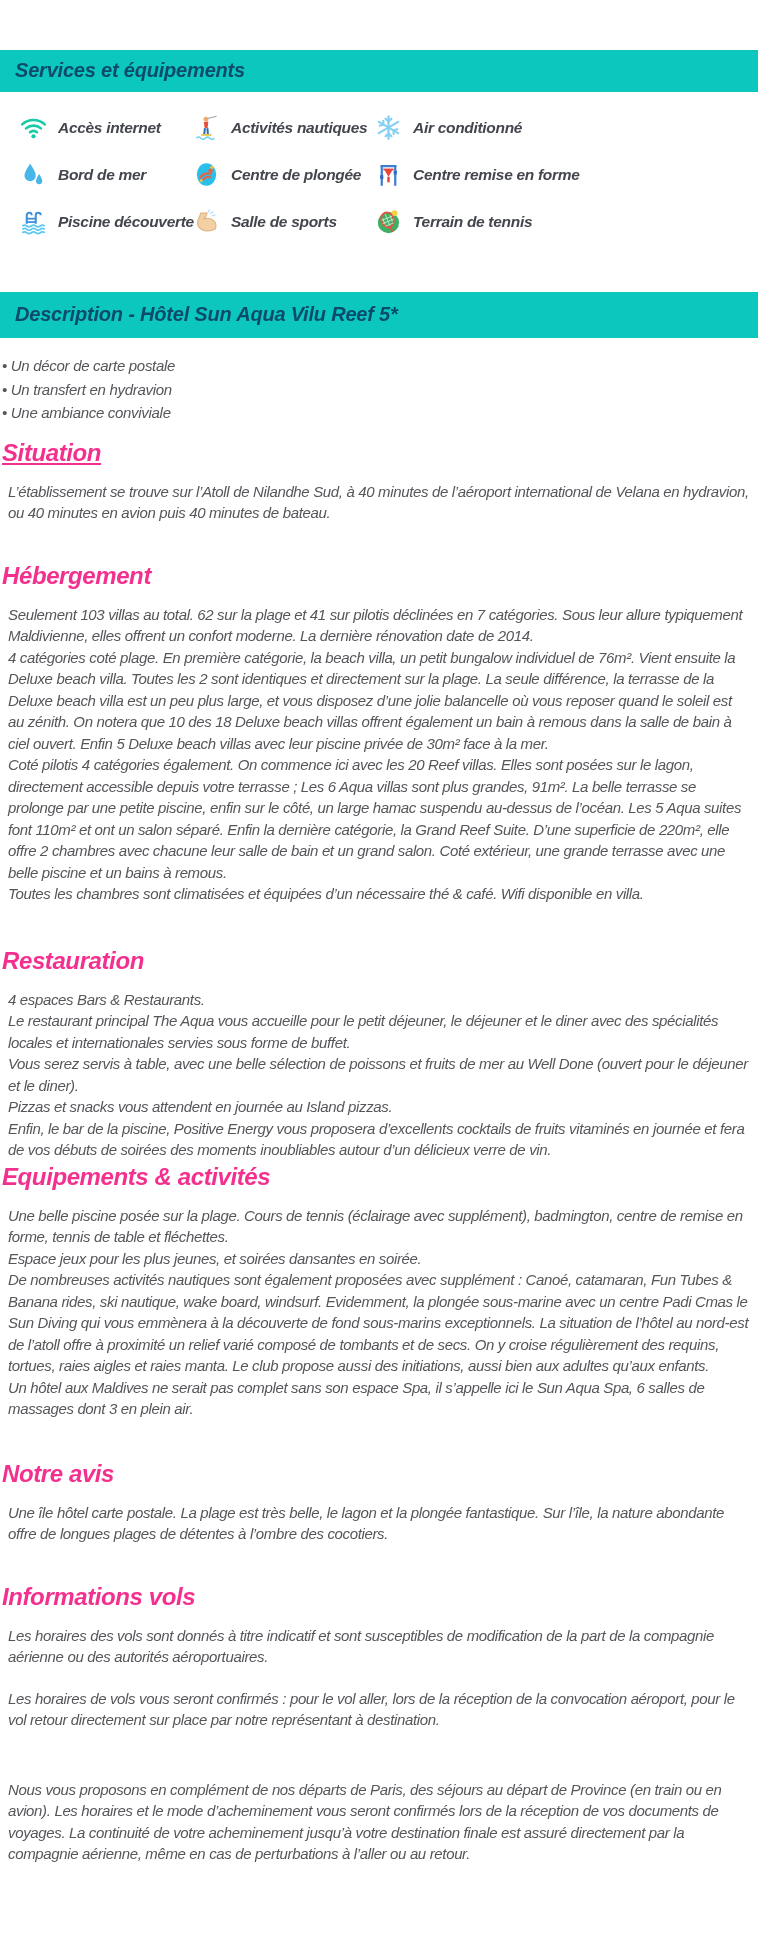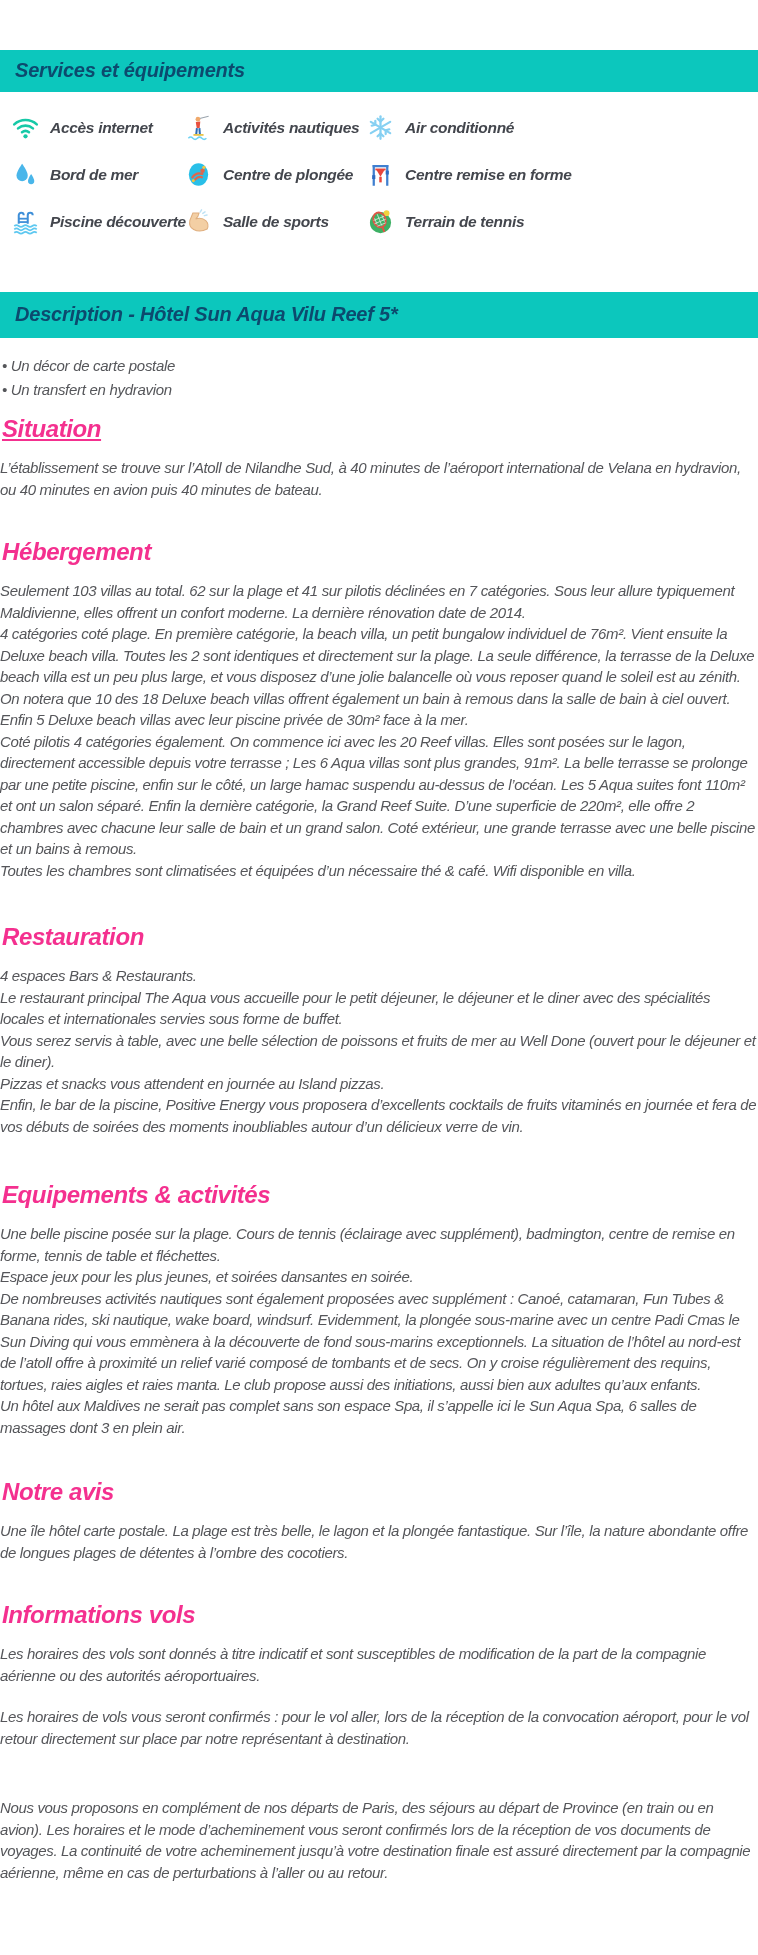--- a/index.html
+++ b/index.html
@@ -20,21 +20,21 @@
     font-weight: bold;
     font-size: 20px;
     letter-spacing: -0.2px;
     padding: 9px 10px 10px 15px;
   }
   .amenities {
     display: grid;
     grid-template-columns: 173px 182px 1fr;
     grid-auto-rows: 47px;
     margin-top: 12px;
-    padding-left: 12px;
+    padding-left: 20px;
   }
   .amenity {
     display: flex;
     align-items: center;
     gap: 11px;
   }
   .amenity .ico { width: 27px; height: 27px; flex: 0 0 27px; display: flex; align-items: center; justify-content: center; }
   .amenity .ico svg { width: 27px; height: 27px; }
   .amenity-label {
     font-weight: bold;
@@ -53,33 +53,33 @@
   }
   .bullet-line::before { content: "\2022  "; }
   .section-heading {
     color: #f4308f;
     font-weight: bold;
     font-size: 24px;
     letter-spacing: -0.4px;
     line-height: 32px;
     padding: 0 2px;
   }
-  .body-block { padding: 0 0; }
+  .body-block { padding: 0 8px; }
   .body-block p {
     margin: 0;
     font-size: 15px;
     letter-spacing: -0.35px;
     line-height: 21.5px;
     color: #55565a;
   }
   .mt-sit { margin-top: 12px; text-decoration: underline; }
   .mt-par { margin-top: 12px; }
   .mt-heb { margin-top: 36px; }
   .mt-res { margin-top: 40px; }
-  .mt-equ { margin-top: 42px; }
+  .mt-equ { }
   .mt-avi { margin-top: 38px; }
   .mt-vol { margin-top: 36px; }
   .gap-sm { margin-top: 20px !important; }
   .gap-lg { margin-top: 48px !important; }
 </style>
 </head>
 <body>
 
 <div class="top-space"></div>
 
@@ -214,20 +214,21 @@
 
 </div>
 
 <div class="band band2">
   <span>Description - Hôtel Sun Aqua Vilu Reef 5*</span>
 </div>
 
 <div class="bullets">
   <div class="bullet-line">Un décor de carte postale</div>
   <div class="bullet-line">Un transfert en hydravion</div>
+  <div class="bullet-line">Une ambiance conviviale</div>
 </div>
 
 <div class="section-heading mt-sit">Situation</div>
 <div class="body-block mt-par">
   <p>L’établissement se trouve sur l’Atoll de Nilandhe Sud, à 40 minutes de l’aéroport international de Velana en hydravion, ou 40 minutes en avion puis 40 minutes de bateau.</p>
 </div>
 
 <div class="section-heading mt-heb">Hébergement</div>
 <div class="body-block mt-par">
   <p>Seulement 103 villas au total. 62 sur la plage et 41 sur pilotis déclinées en 7 catégories. Sous leur allure typiquement Maldivienne, elles offrent un confort moderne. La dernière rénovation date de 2014.</p>

